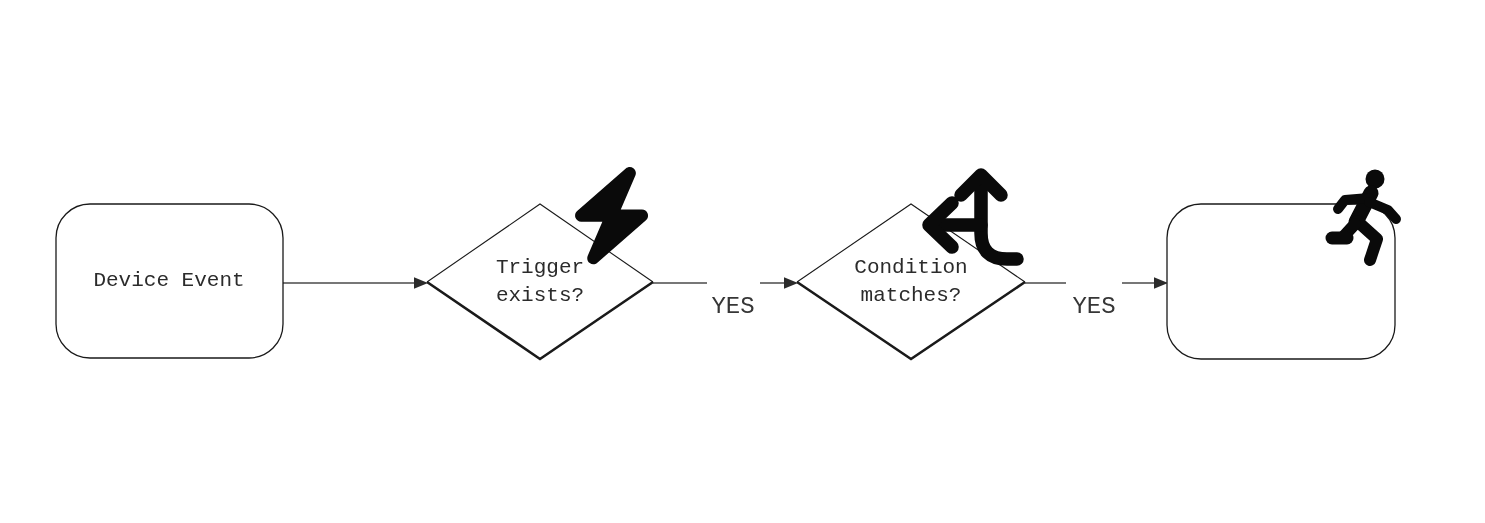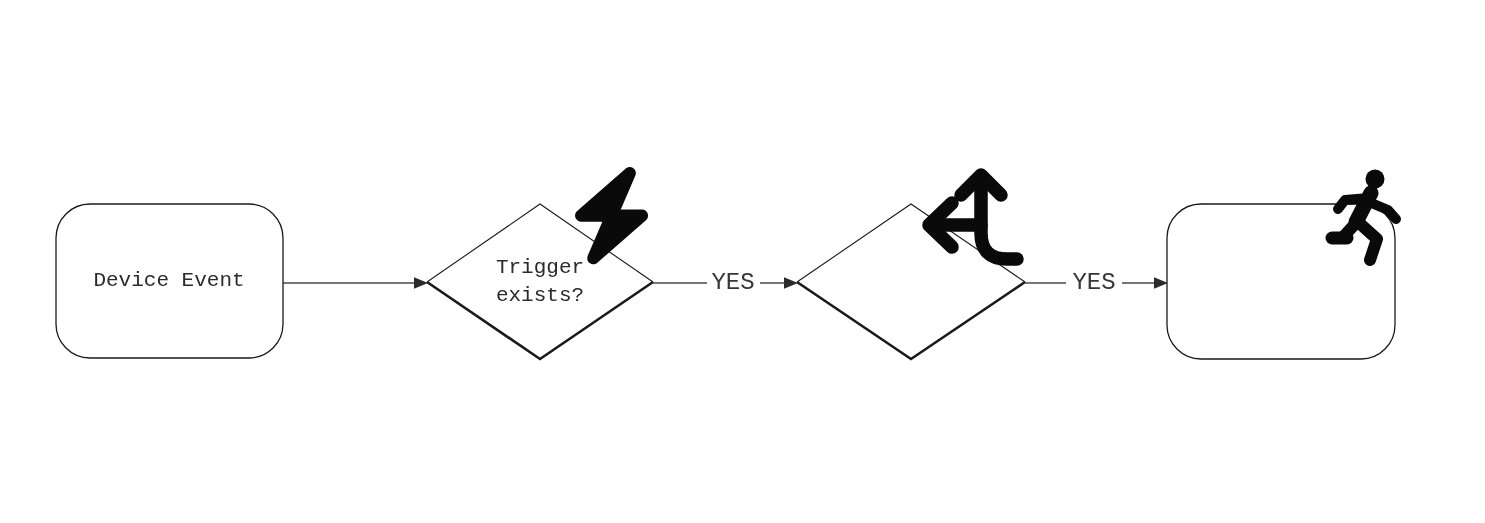--- a/index.html
+++ b/index.html
@@ -21,20 +21,21 @@
     text-align: center;
     color: #2b2b2b;
     font-size: 21px;
     line-height: 1.33;
     pointer-events: none;
   }
   .edge-label {
     color: #363636;
     font-size: 24px;
     line-height: 1;
+    margin-top: 24px;
   }
 </style>
 </head>
 <body>
 
 <div class="stage">
 
   <svg viewBox="0 0 1485 523" width="1485" height="523">
 
     <g stroke="#4a4a4a" stroke-width="1.5" fill="none">
@@ -88,19 +89,20 @@
         <path d="M1355 224 L1344 236" stroke-width="12"></path>
         <path d="M1332 238 L1347 238" stroke-width="13"></path>
       </g>
     </g>
   </svg>
 
   <div class="label" style="left:69px; top:204px; width:200px; height:154px;">Device Event</div>
 
   <div class="label" style="left:485px; top:204px; width:110px; height:155px;text-align:center;">Trigger exists?</div>
 
+  <div class="label" style="left:846px; top:204px; width:130px; height:155px;">Condition matches?</div>
 
 
   <div class="label edge-label" style="left:708px; top:268px; width:50px; height:30px;">YES</div>
 
   <div class="label edge-label" style="left:1069px; top:268px; width:50px; height:30px;">YES</div>
 
 </div>
 
 </body></html>

